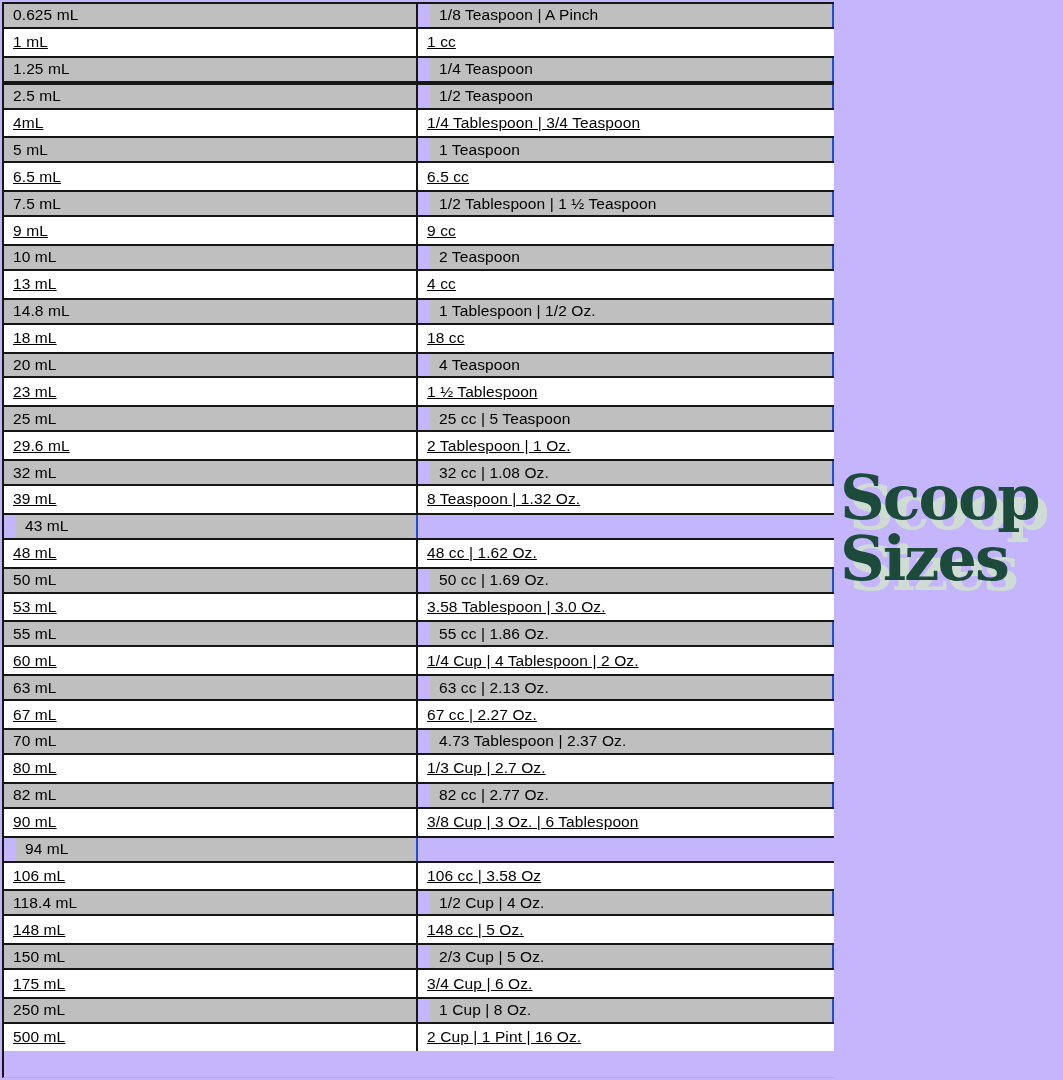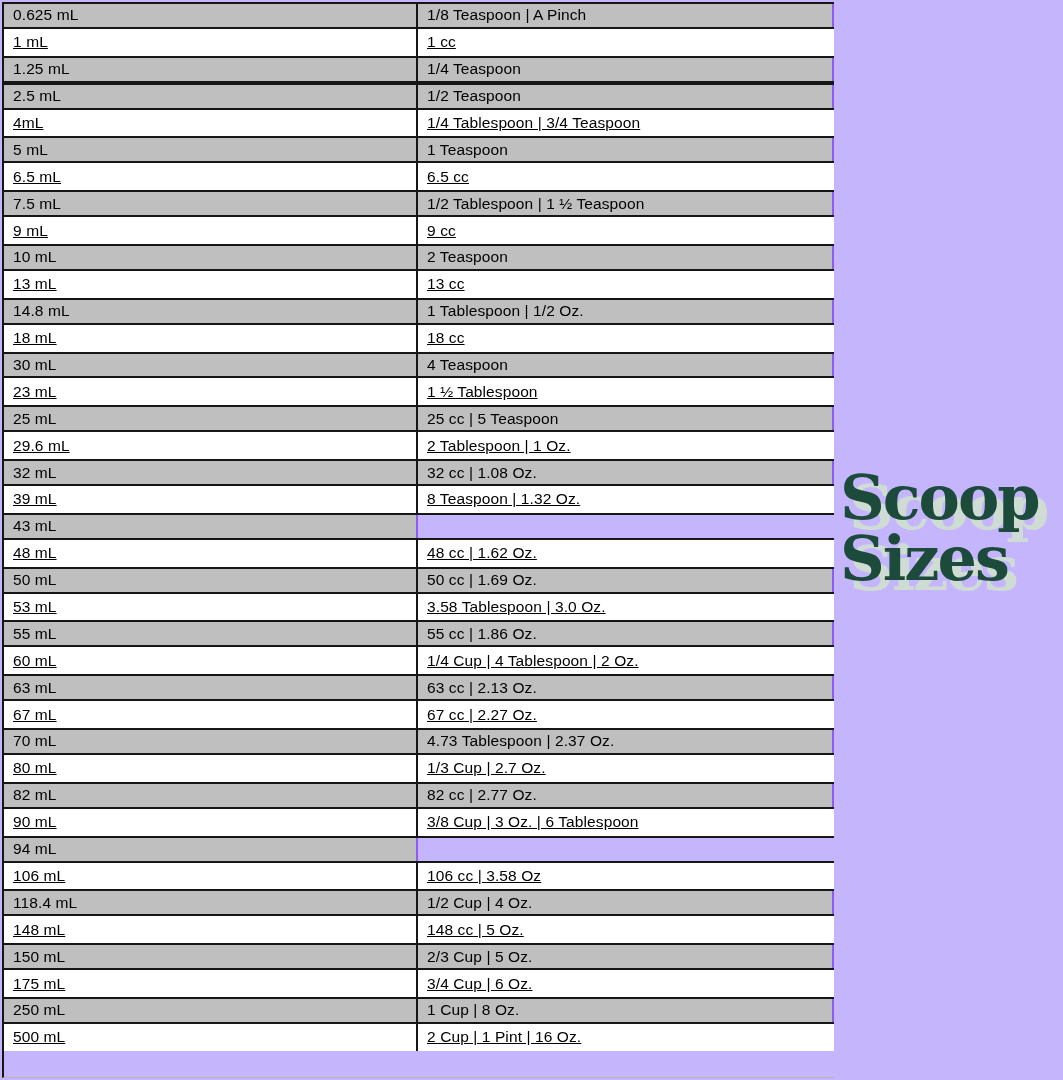--- a/index.html
+++ b/index.html
@@ -51,21 +51,22 @@
     border-right: none;
   }
   .trow.gray {
     border-top: 2px solid #161616;
     border-bottom: 2px solid #161616;
   }
   .trow.gray .tcell {
     background: #bfbfbf;
   }
   .trow.gray .tcell:last-child {
-    border-right: 2px solid #8b5cf6;
+    border-right: 2px solid #1d4ed8;
+    margin-left: 12px;
   }
   .trow.white .tcell {
     background: #ffffff;
     text-decoration: underline;
   }
   .trow.white .tcell:last-child {
     border-right: none;
   }
   .logo {
     position: absolute;
@@ -136,35 +137,35 @@
       <div class="tcell">9 cc</div>
     </div>
 
     <div class="trow gray">
       <div class="tcell">10 mL</div>
       <div class="tcell">2 Teaspoon</div>
     </div>
 
     <div class="trow white">
       <div class="tcell">13 mL</div>
-      <div class="tcell">13 cc</div>
+      <div class="tcell">4 cc</div>
     </div>
 
     <div class="trow gray">
       <div class="tcell">14.8 mL</div>
       <div class="tcell">1 Tablespoon | 1/2 Oz.</div>
     </div>
 
     <div class="trow white">
       <div class="tcell">18 mL</div>
       <div class="tcell">18 cc</div>
     </div>
 
     <div class="trow gray">
-      <div class="tcell">30 mL</div>
+      <div class="tcell">20 mL</div>
       <div class="tcell">4 Teaspoon</div>
     </div>
 
     <div class="trow white">
       <div class="tcell">23 mL</div>
       <div class="tcell">1 ½ Tablespoon</div>
     </div>
 
     <div class="trow gray">
       <div class="tcell">25 mL</div>

